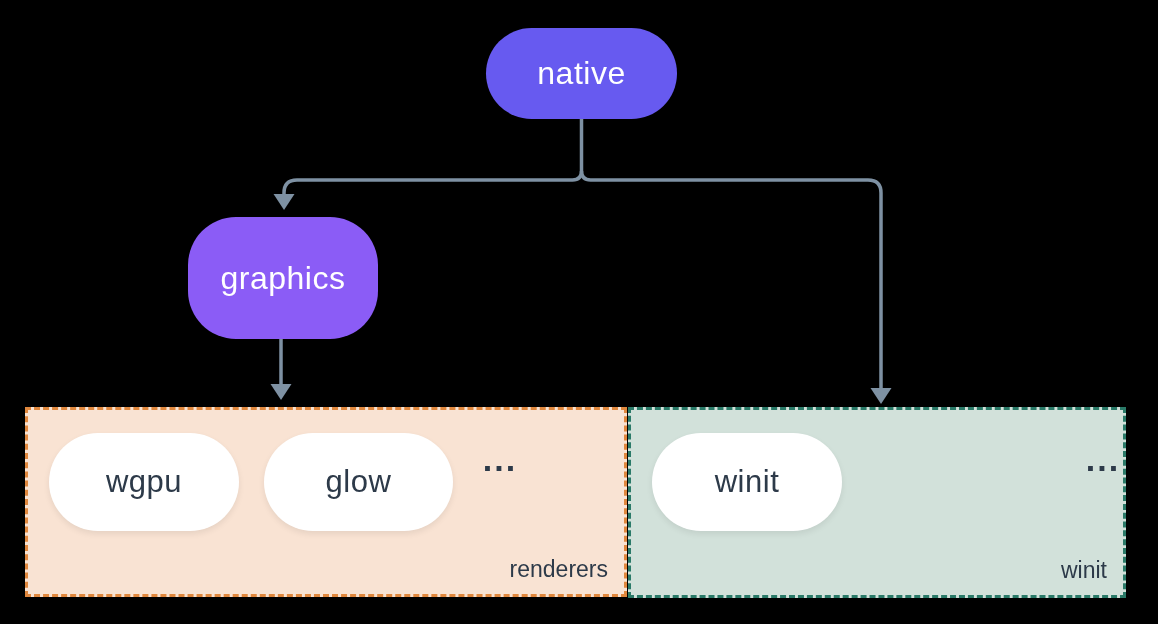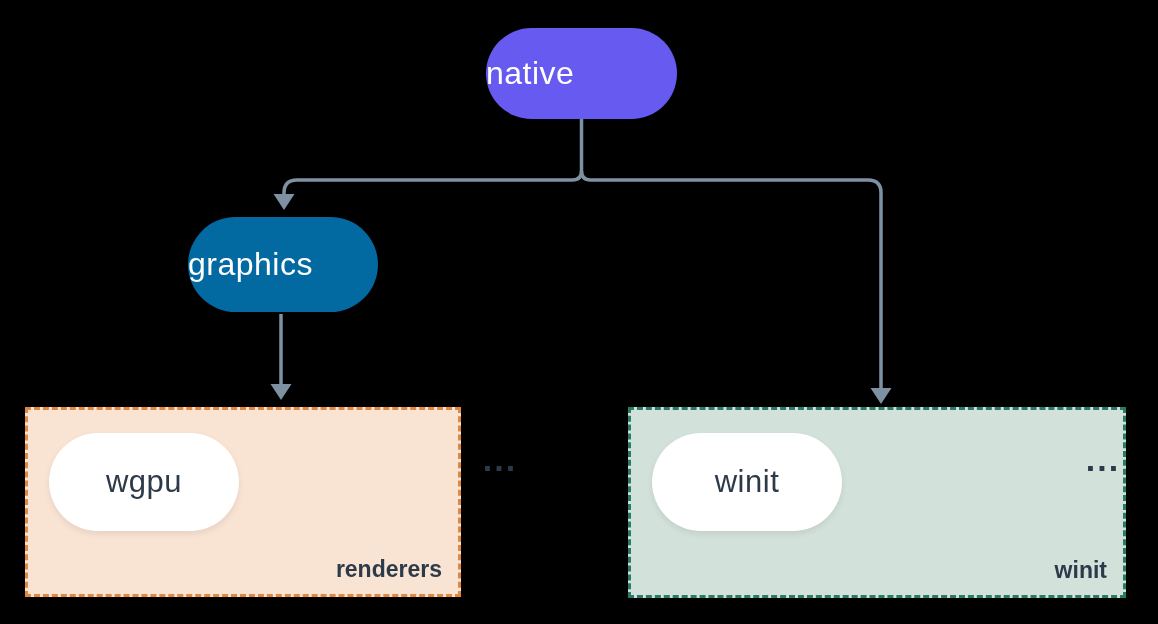--- a/index.html
+++ b/index.html
@@ -14,45 +14,45 @@
   .canvas {
     position: relative;
     width: 1158px;
     height: 624px;
     background: #000000;
   }
   .node-pill {
     position: absolute;
     display: flex;
     align-items: center;
-    justify-content: flex-start;
+    justify-content: center;
     color: #ffffff;
     font-size: 32px;
     font-weight: 500;
     letter-spacing: 0.5px;
   }
   .node-native {
     left: 486px; top: 28px;
     width: 191px; height: 91px;
     background: #675af0;
     border-radius: 46px;
   }
   .node-graphics {
     left: 188px; top: 217px;
-    width: 190px; height: 95px;
-    background: #0369a1;
+    width: 190px; height: 122px;
+    background: #8b5cf6;
     border-radius: 48px;
   }
   .group-box {
     position: absolute;
     box-sizing: border-box;
   }
   .group-renderers {
     left: 25px; top: 407px;
-    width: 436px; height: 190px;
+    width: 602px; height: 190px;
     background: #f9e3d3;
     border: 3px dashed #e0883e;
   }
   .group-shells {
     left: 628px; top: 407px;
     width: 498px; height: 191px;
     background: #d2e1da;
     border: 3px dashed #2a7a68;
   }
   .item-pill {
@@ -82,21 +82,21 @@
     font-size: 34px;
     font-weight: 700;
     letter-spacing: 2px;
   }
   .group-label {
     position: absolute;
     right: 16px;
     bottom: 11px;
     color: #2d3a49;
     font-size: 23px;
-    font-weight: 700;
+    font-weight: 400;
   }
   svg.connectors {
     position: absolute;
     left: 0; top: 0;
     pointer-events: none;
   }
 </style>
 </head>
 <body>
 
@@ -121,20 +121,23 @@
   </div>
 
   <div class="node-pill node-graphics">
     <span>graphics</span>
   </div>
 
   <div class="group-box group-renderers">
     <div class="item-pill pill-a">
       <span>wgpu</span>
     </div>
+    <div class="item-pill pill-b">
+      <span>glow</span>
+    </div>
     <div class="ellipsis">...</div>
     <div class="group-label">renderers</div>
   </div>
 
   <div class="group-box group-shells">
     <div class="item-pill pill-a">
       <span>winit</span>
     </div>
     <div class="ellipsis">...</div>
     <div class="group-label">winit</div>

